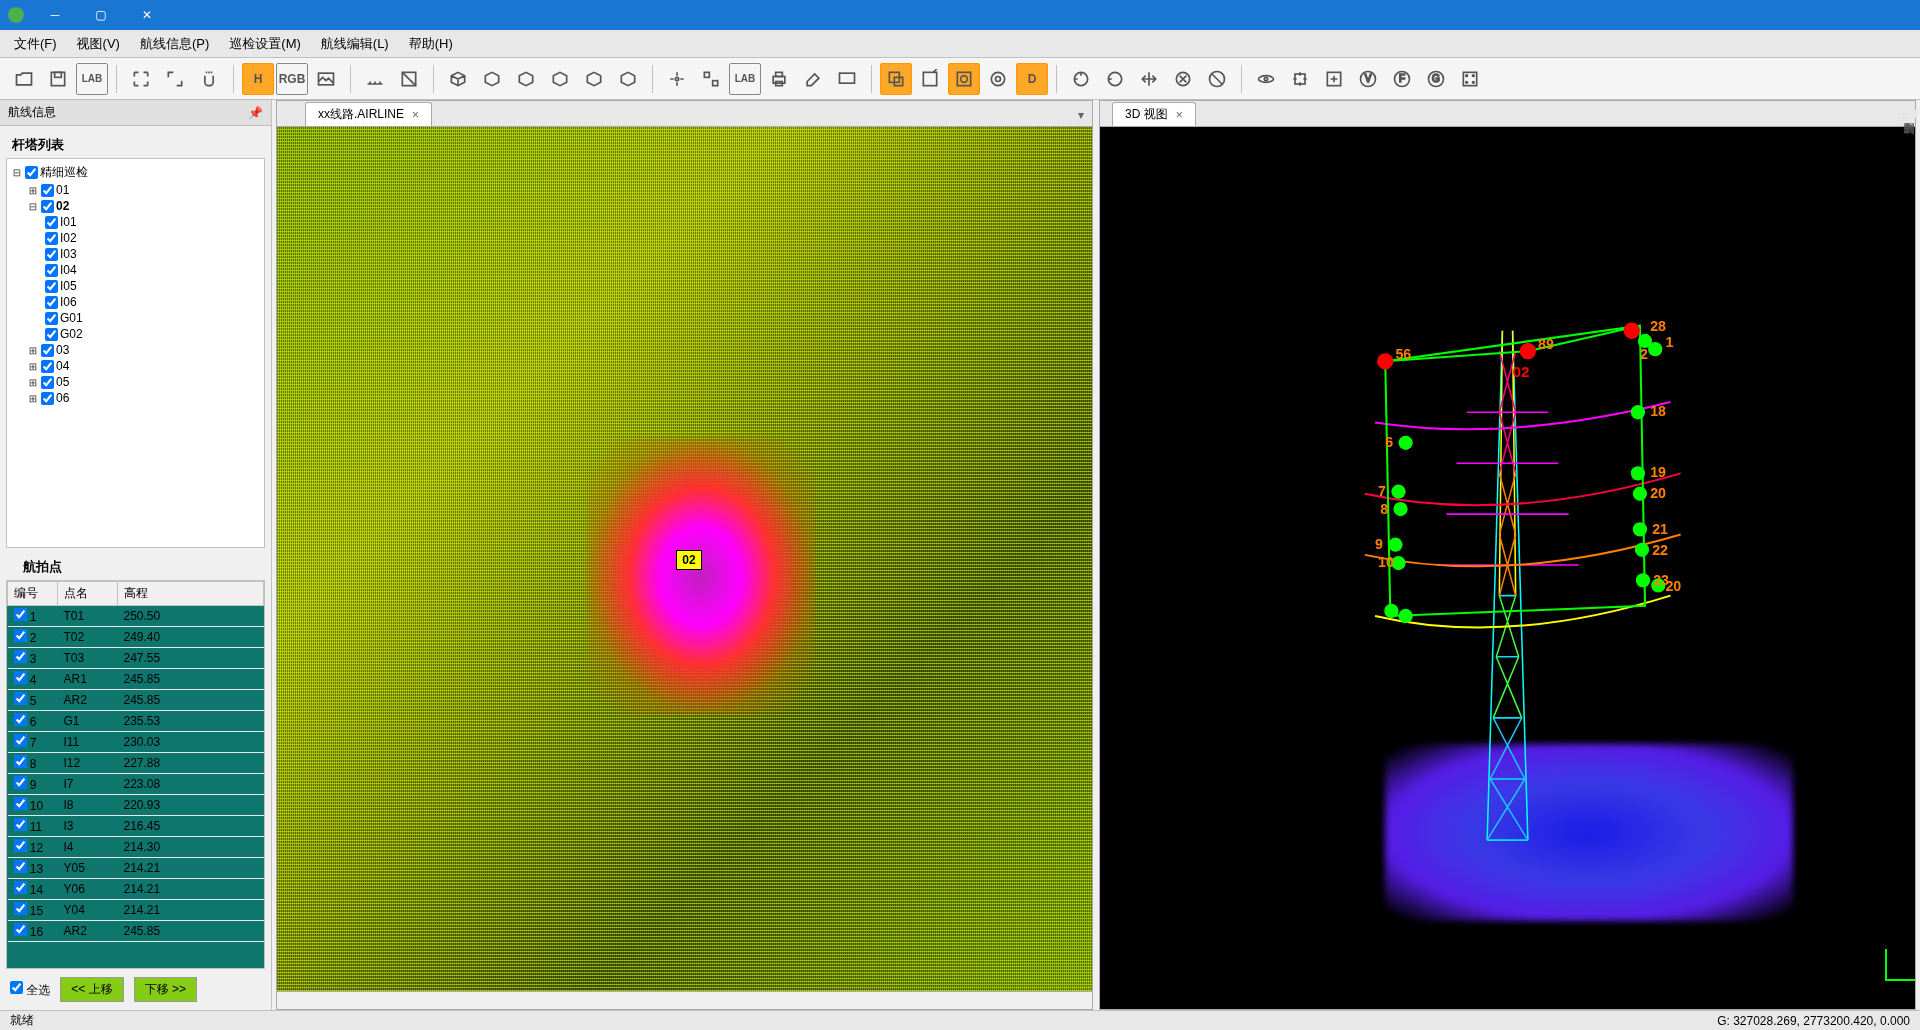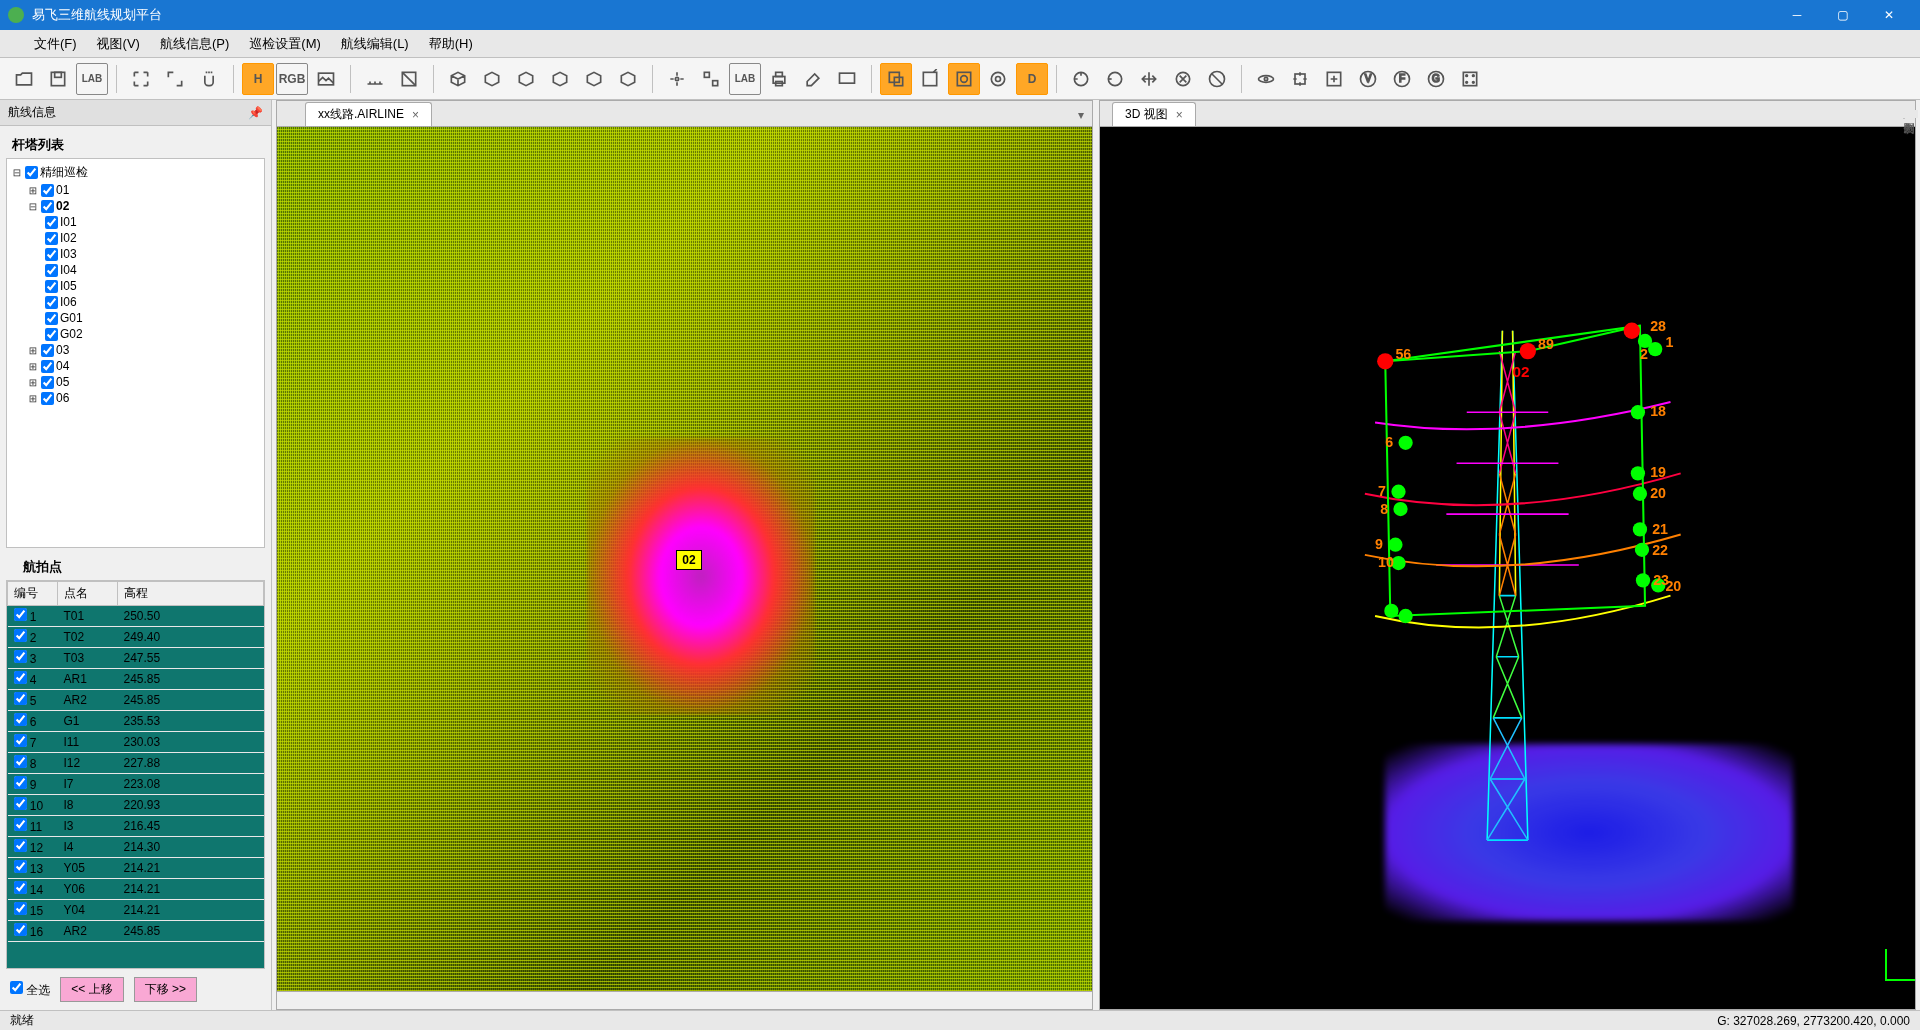--- a/index.html
+++ b/index.html
@@ -6,21 +6,21 @@
 body { width: 1920px; height: 1030px; background: #f0f0f0; overflow: hidden; font-size: 12px; }
 
 
 .titlebar { height: 30px; background: #1976d2; color: #fff; display: flex; align-items: center; padding: 0 8px; }
 .titlebar .app-icon { width: 16px; height: 16px; background: #4caf50; border-radius: 50%; margin-right: 8px; }
 .titlebar .title { flex: 1; font-size: 13px; }
 .titlebar .win-controls { display: flex; gap: 0; }
 .titlebar .win-btn { width: 46px; height: 30px; display: flex; align-items: center; justify-content: center; cursor: pointer; }
 
 
-.menubar { height: 28px; background: #e8e8e8; display: flex; align-items: center; padding: 0 24px; border-bottom: 1px solid #c0c0c0; }
+.menubar { height: 28px; background: #e8e8e8; display: flex; align-items: center; padding: 0 4px; border-bottom: 1px solid #c0c0c0; }
 .menubar .menu-item { padding: 4px 10px; cursor: pointer; font-size: 13px; }
 
 
 .toolbar { height: 42px; background: #f5f5f5; display: flex; align-items: center; padding: 0 8px; border-bottom: 1px solid #c0c0c0; gap: 2px; }
 .toolbar .tb-btn { width: 32px; height: 32px; display: flex; align-items: center; justify-content: center; cursor: pointer; border: 1px solid transparent; border-radius: 2px; color: #555; }
 .toolbar .tb-btn.active { background: #ffa726; border-color: #ff9800; }
 .toolbar .tb-sep { width: 1px; height: 28px; background: #c0c0c0; margin: 0 6px; }
 .toolbar .tb-btn svg { width: 20px; height: 20px; }
 
 
@@ -38,21 +38,21 @@
 .indent1 { padding-left: 16px; }
 .indent2 { padding-left: 32px; }
 
 
 .wp-section { flex: 1; display: flex; flex-direction: column; overflow: hidden; padding: 0 6px; }
 .wp-table-wrap { border: 1px solid #c0c0c0; background: #0f766e; flex: 1; overflow-y: scroll; }
 .wp-table { width: 100%; border-collapse: collapse; font-size: 12px; }
 .wp-table th { background: #f0f0f0; border: 1px solid #c0c0c0; padding: 3px 6px; text-align: left; position: sticky; top: 0; font-weight: normal; }
 .wp-table td { border-bottom: 1px solid #e8e8e8; padding: 2px 6px; }
 .wp-footer { padding: 8px 4px; display: flex; align-items: center; gap: 10px; }
-.wp-footer button { padding: 3px 10px; border: 1px solid #999; background: #f9a8d4; cursor: pointer; font-size: 12px; }
+.wp-footer button { padding: 3px 10px; border: 1px solid #999; background: #84cc16; cursor: pointer; font-size: 12px; }
 
 
 .viewports { flex: 1; display: flex; gap: 6px; padding: 0 4px; }
 .viewport-pane { flex: 1; display: flex; flex-direction: column; border: 1px solid #aaa; background: #fff; position: relative; }
 .tabs { display: flex; background: #e8e8e8; border-bottom: 1px solid #aaa; height: 26px; align-items: flex-end; }
 .tab { background: #fff; border: 1px solid #aaa; border-bottom: none; padding: 3px 12px; margin-left: 28px; font-size: 12px; cursor: pointer; display: flex; align-items: center; gap: 8px; border-top-left-radius: 3px; border-top-right-radius: 3px; }
 .tab.alt { margin-left: 12px; }
 .tab-close { cursor: pointer; color: #666; }
 .tab-arrow { margin-left: auto; padding: 4px 8px; color: #666; cursor: pointer; }
 .canvas { flex: 1; position: relative; overflow: hidden; }
@@ -84,21 +84,20 @@
 
 
 .statusbar { height: 20px; background: #e8e8e8; border-top: 1px solid #c0c0c0; display: flex; align-items: center; padding: 0 10px; font-size: 12px; }
 .statusbar .status-right { margin-left: auto; }
 </style>
 </head>
 <body>
 
 <div class="titlebar">
   <div class="app-icon"></div>
-  <div class="title">易飞三维航线规划平台</div>
   <div class="win-controls">
     <div class="win-btn">─</div>
     <div class="win-btn">▢</div>
     <div class="win-btn">✕</div>
   </div>
 </div>
 
 <div class="menubar">
   <div class="menu-item">文件(F)</div>
   <div class="menu-item">视图(V)</div>

